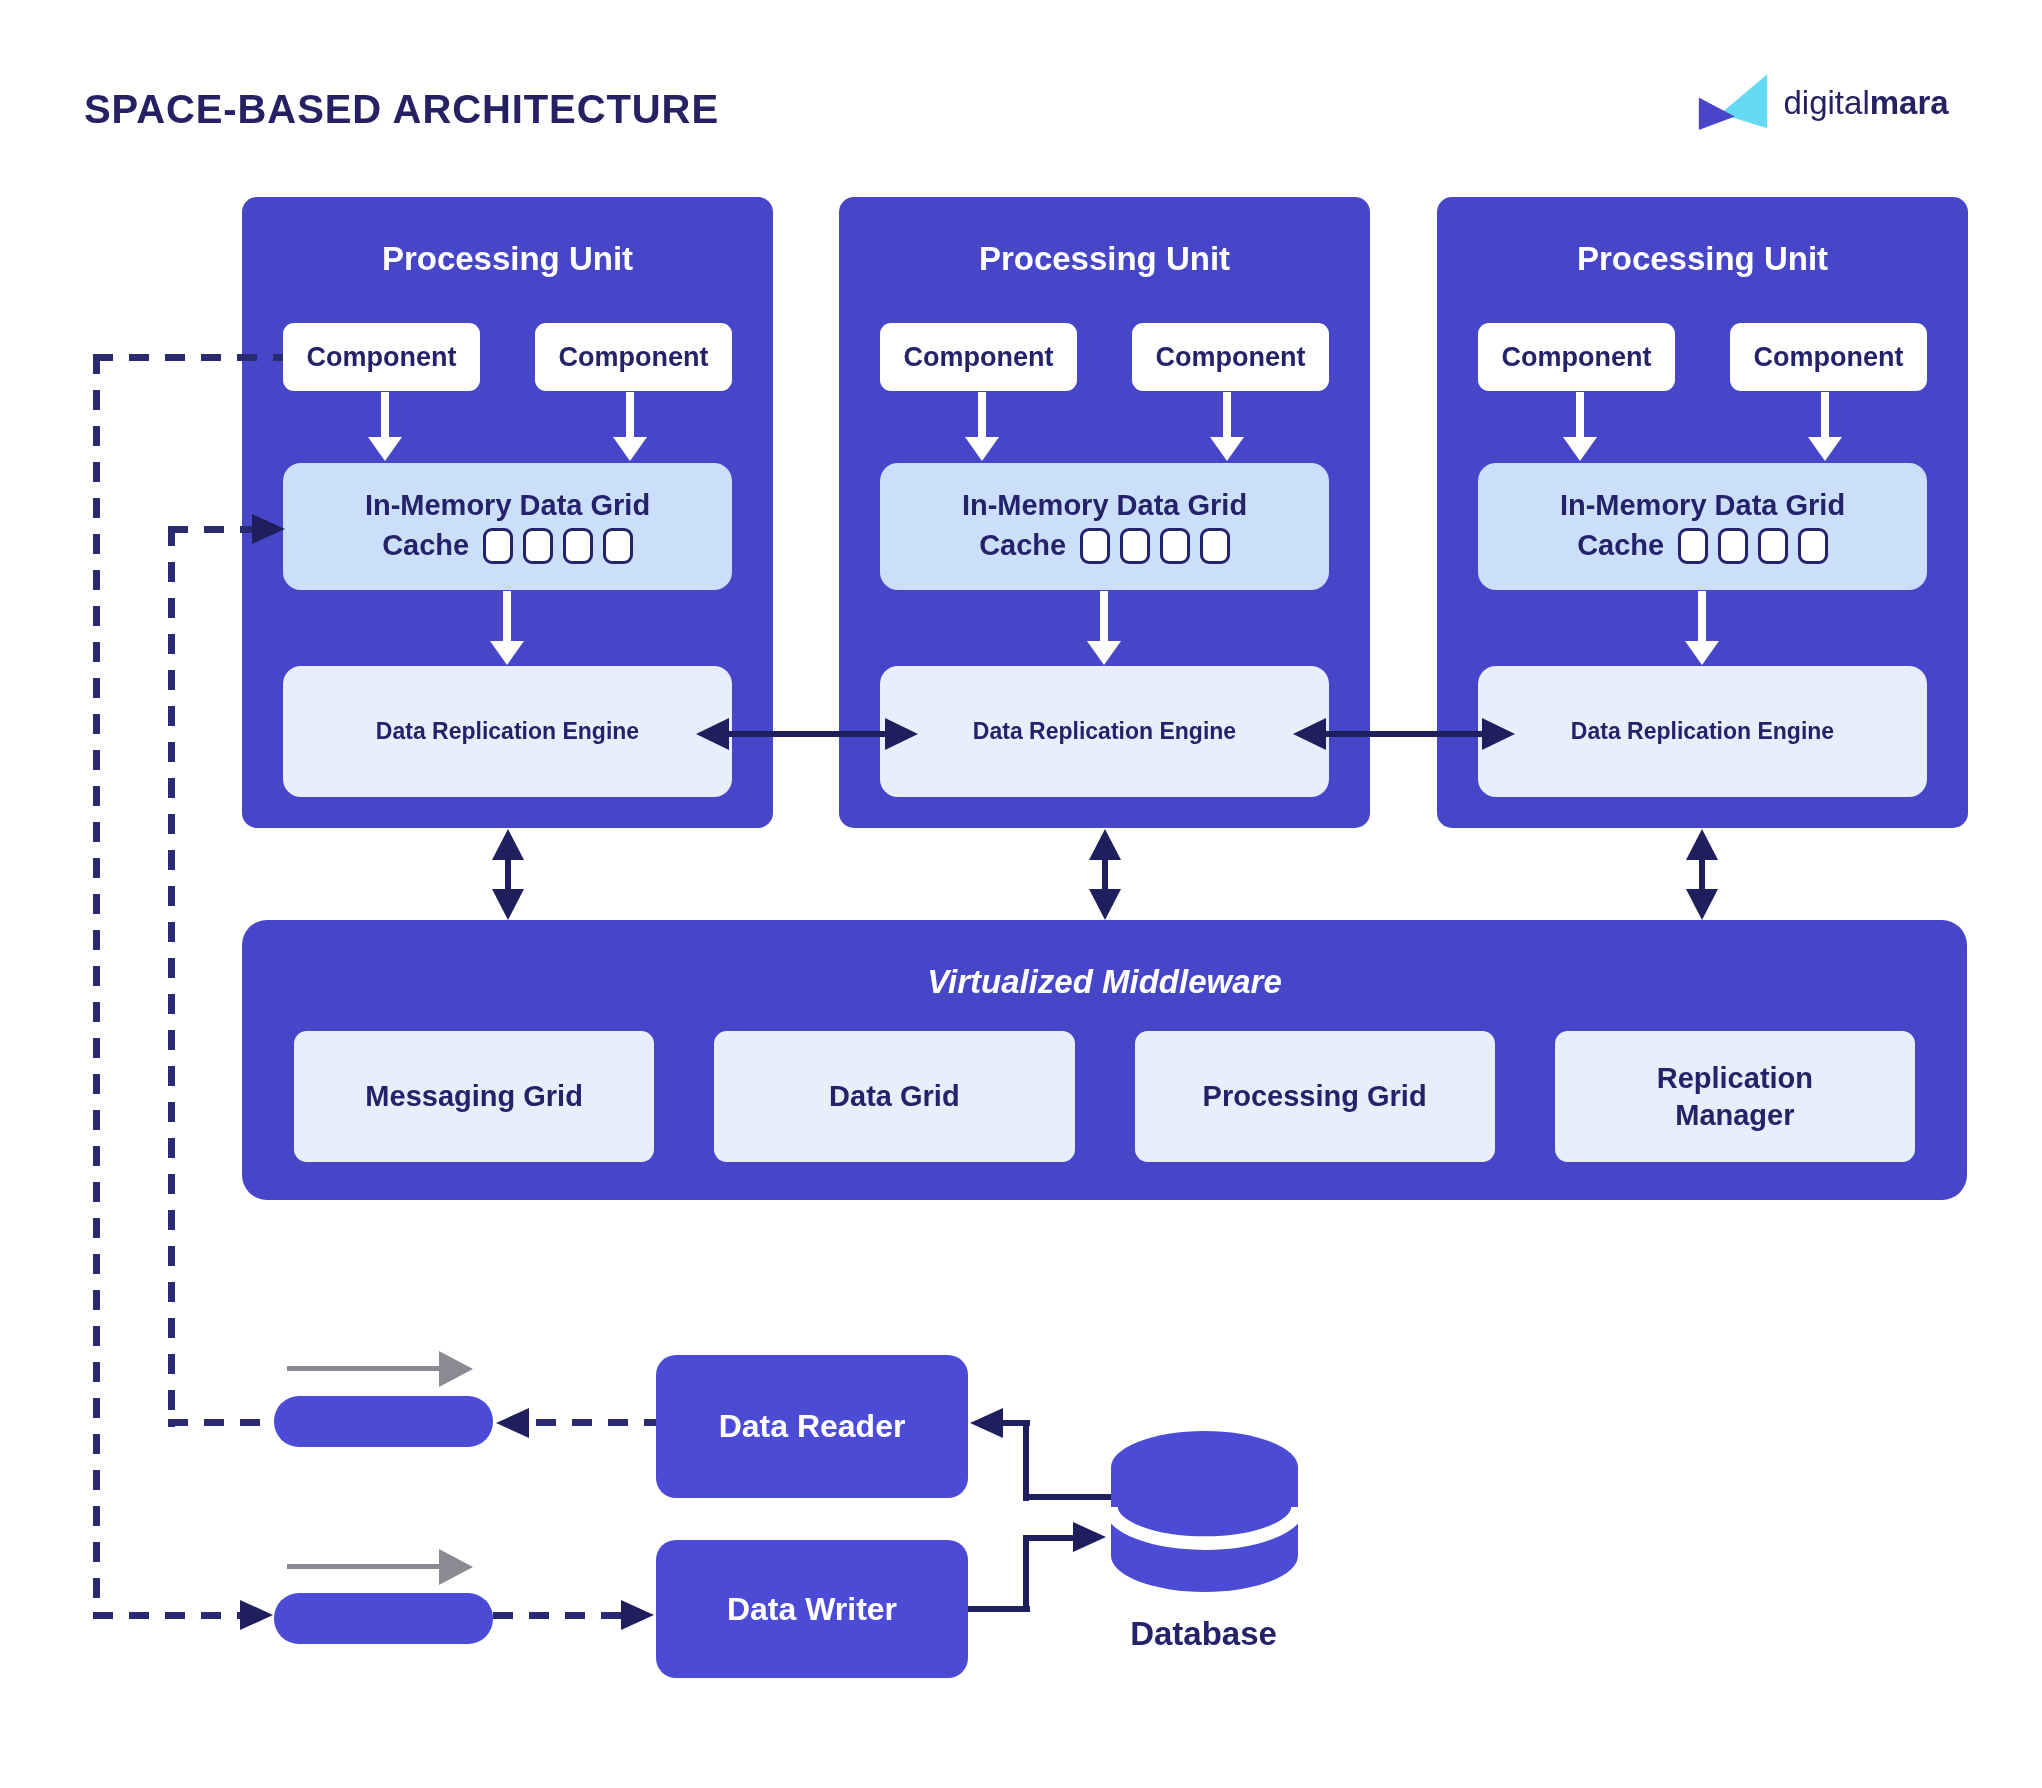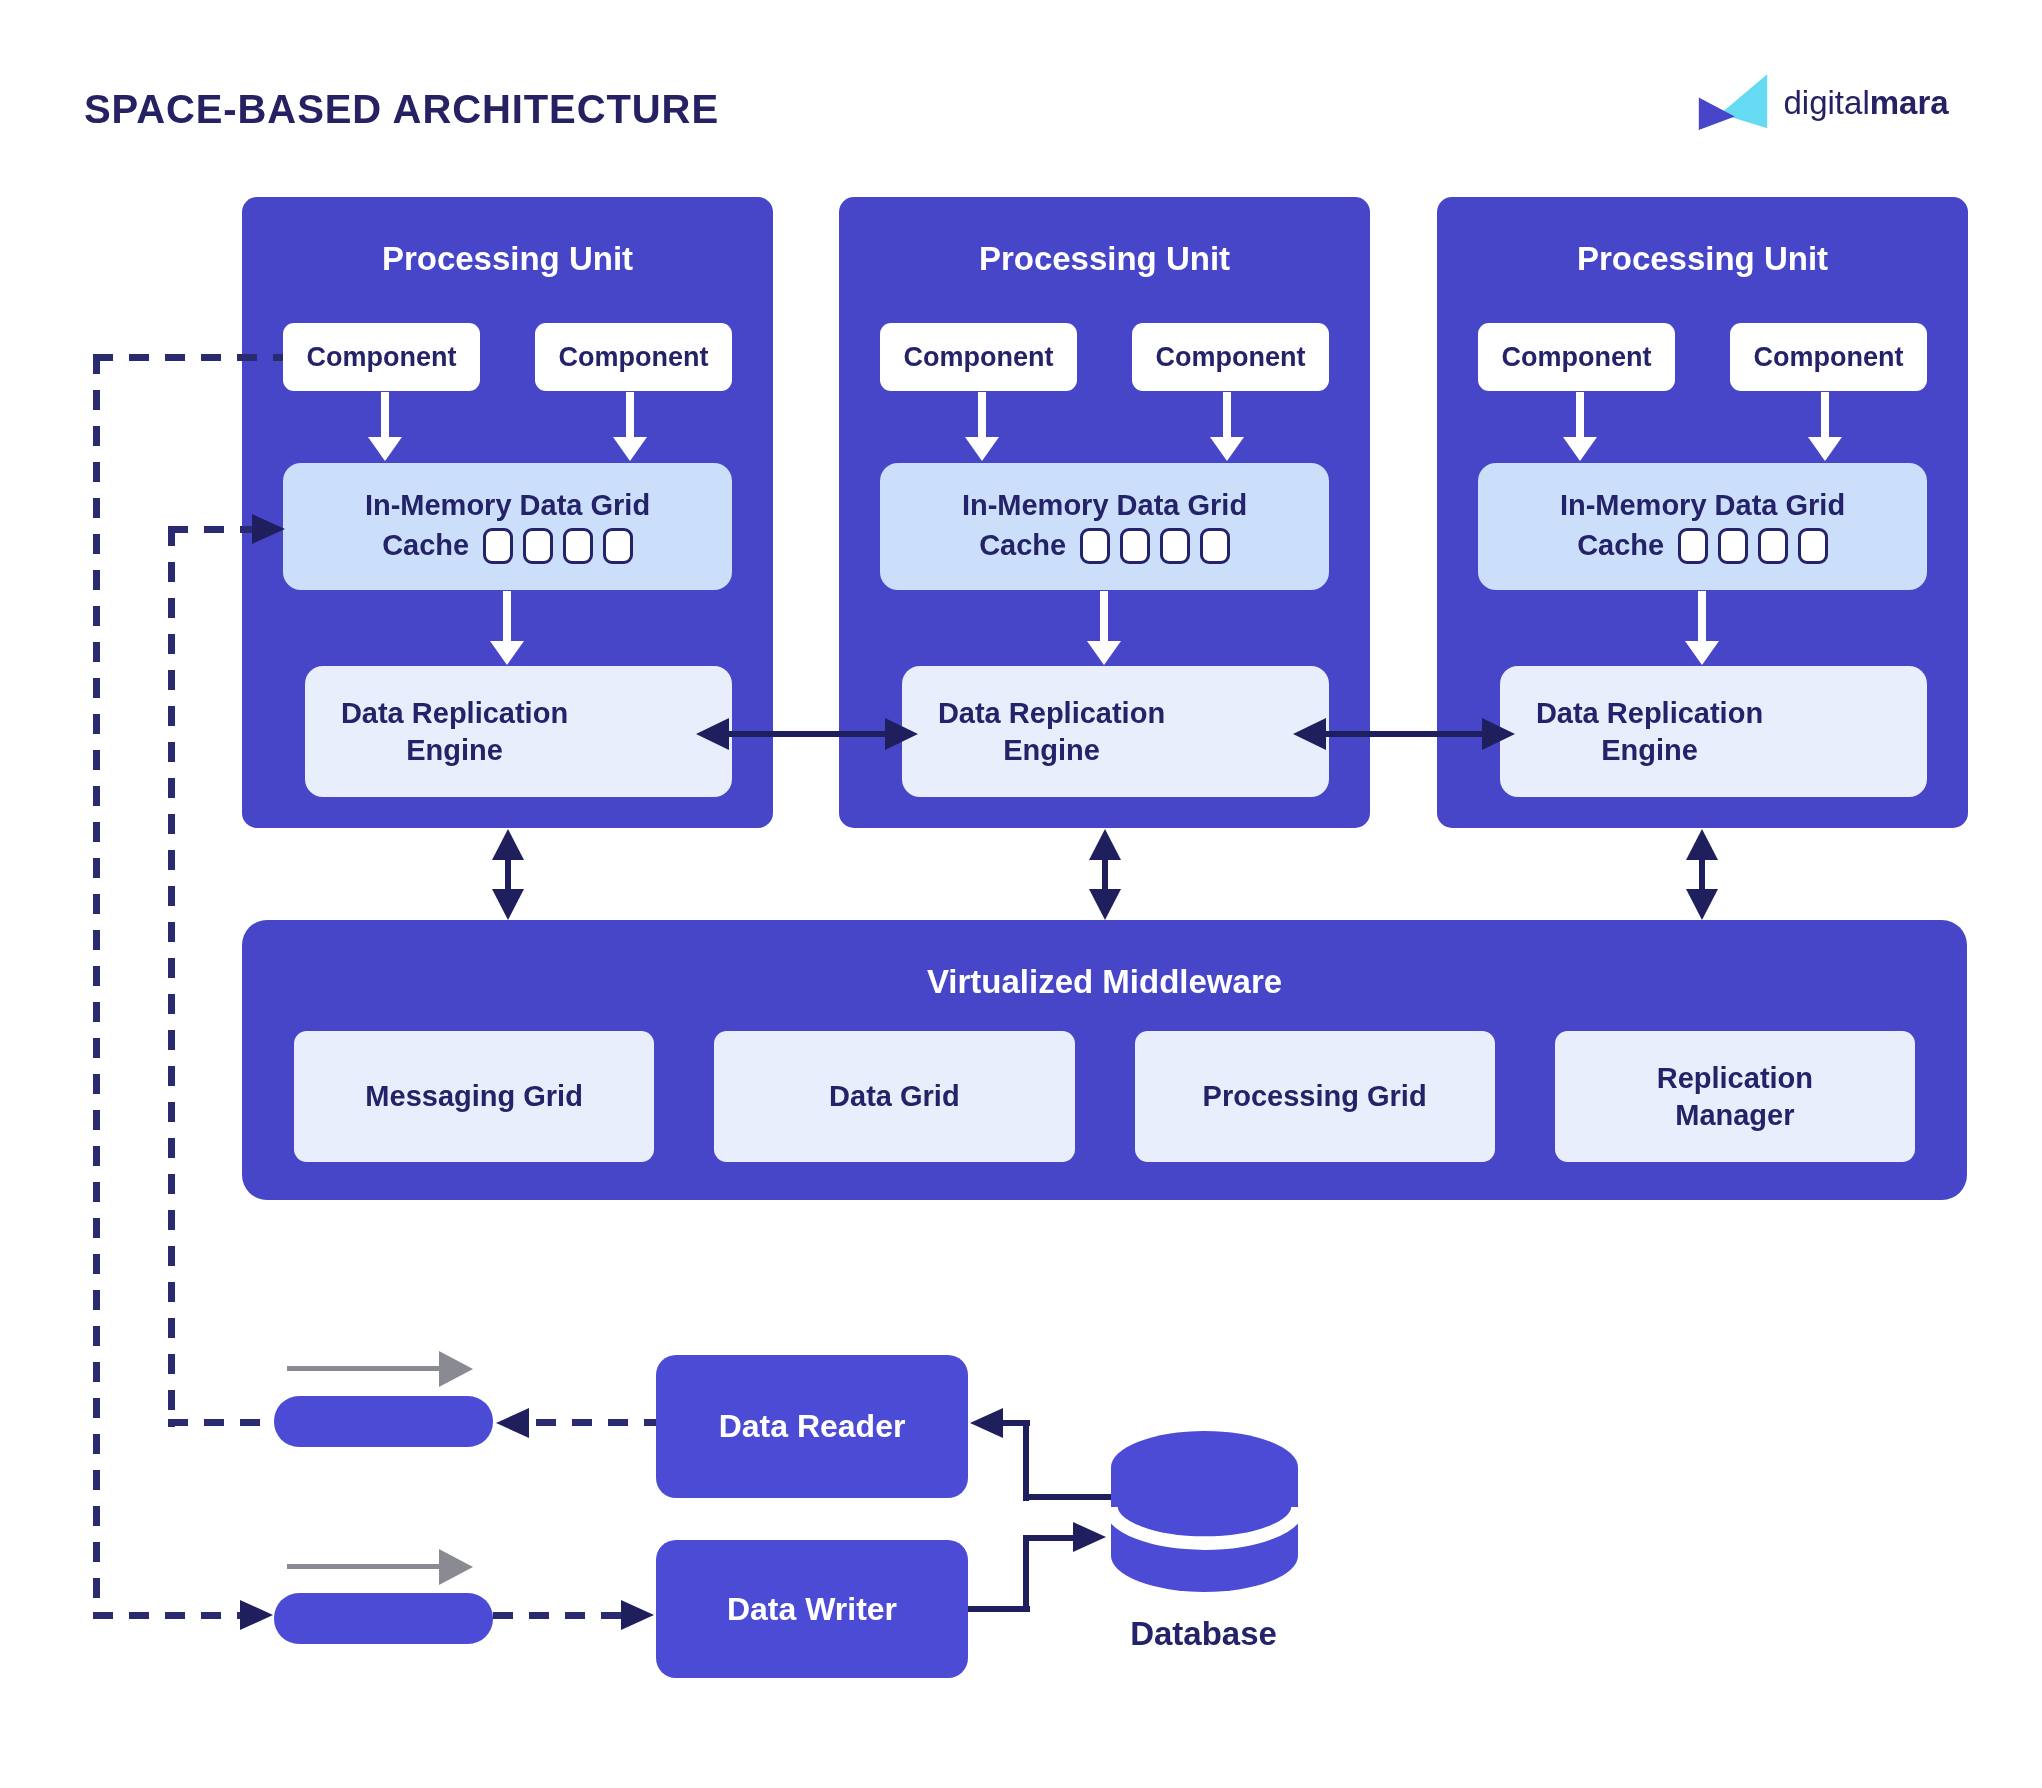--- a/index.html
+++ b/index.html
@@ -33,22 +33,22 @@
   .wa-left{left:139px;top:195px;height:45px;}
   .wa-right{left:384px;top:195px;height:45px;}
   .wa-mid{left:261px;top:394px;height:50px;}
   .imdg{position:absolute;top:266px;left:41px;right:41px;height:127px;background:var(--cache-blue);
     border-radius:18px;display:flex;flex-direction:column;align-items:center;justify-content:center;gap:5.4px;}
   .imdg-title{font-size:29px;font-weight:700;color:var(--navy-text);}
   .cache-row{display:flex;align-items:center;gap:10px;font-size:29px;font-weight:700;color:var(--navy-text);}
   .slots{display:flex;gap:10px;margin-left:3.6px;}
   .slot{width:30px;height:36px;background:#fff;border:3.6px solid var(--navy-text);border-radius:9px;}
   .dre{position:absolute;top:469px;left:41px;right:41px;height:131px;background:var(--pale);border-radius:18px;
-    display:flex;align-items:center;text-align:center;
-    font-size:29px;font-weight:700;color:var(--navy-text);line-height:1.25;margin-left:22px;}
+    display:flex;align-items:center;justify-content:center;text-align:center;
+    font-size:23px;font-weight:700;color:var(--navy-text);line-height:1.25;}
   .dre span{max-width:299px;}
 
   
   .harrow2{position:absolute;height:6.3px;background:var(--connector);}
   .harrow2::before{content:"";position:absolute;right:100%;top:50%;transform:translateY(-50%);
     width:0;height:0;border:16.3px solid transparent;border-left:0;border-right:33px solid var(--connector);}
   .harrow2::after{content:"";position:absolute;left:100%;top:50%;transform:translateY(-50%);
     width:0;height:0;border:16.3px solid transparent;border-right:0;border-left:33px solid var(--connector);}
   .ha1{left:729px;top:731px;width:156px;}
   .ha2{left:1326px;top:731px;width:156px;}
@@ -56,21 +56,21 @@
   .varrow2::before{content:"";position:absolute;bottom:100%;left:50%;transform:translateX(-50%);
     width:0;height:0;border:16.3px solid transparent;border-top:0;border-bottom:31px solid var(--connector);}
   .varrow2::after{content:"";position:absolute;top:100%;left:50%;transform:translateX(-50%);
     width:0;height:0;border:16.3px solid transparent;border-bottom:0;border-top:31px solid var(--connector);}
   .va1{left:505px;top:860px;height:29px;}
   .va2{left:1102px;top:860px;height:29px;}
   .va3{left:1699px;top:860px;height:29px;}
 
   
   .mw{position:absolute;left:242px;top:920px;width:1725px;height:280px;background:var(--unit-blue);border-radius:25px;}
-  .mw-title{position:absolute;top:43px;left:0;right:0;margin:0;text-align:center;color:#fff;font-size:33px;font-weight:700;}
+  .mw-title{position:absolute;top:43px;left:0;right:0;margin:0;text-align:center;color:#fff;font-size:33px;font-weight:700;font-style:italic;}
   .mw-row{position:absolute;left:52px;right:52px;top:111px;height:131px;display:flex;gap:60px;}
   .mw-box{flex:1;background:var(--pale);border-radius:12.7px;display:flex;align-items:center;justify-content:center;
     font-size:29px;font-weight:700;color:var(--navy-text);text-align:center;line-height:1.25;}
   .mw-box .narrow{max-width:217px;}
 
   
   .dash-h{position:absolute;height:7.2px;
     background:repeating-linear-gradient(90deg,var(--dash) 0 20px,transparent 20px 36px);}
   .dash-v{position:absolute;width:7.2px;
     background:repeating-linear-gradient(180deg,var(--dash) 0 20px,transparent 20px 36px);}

